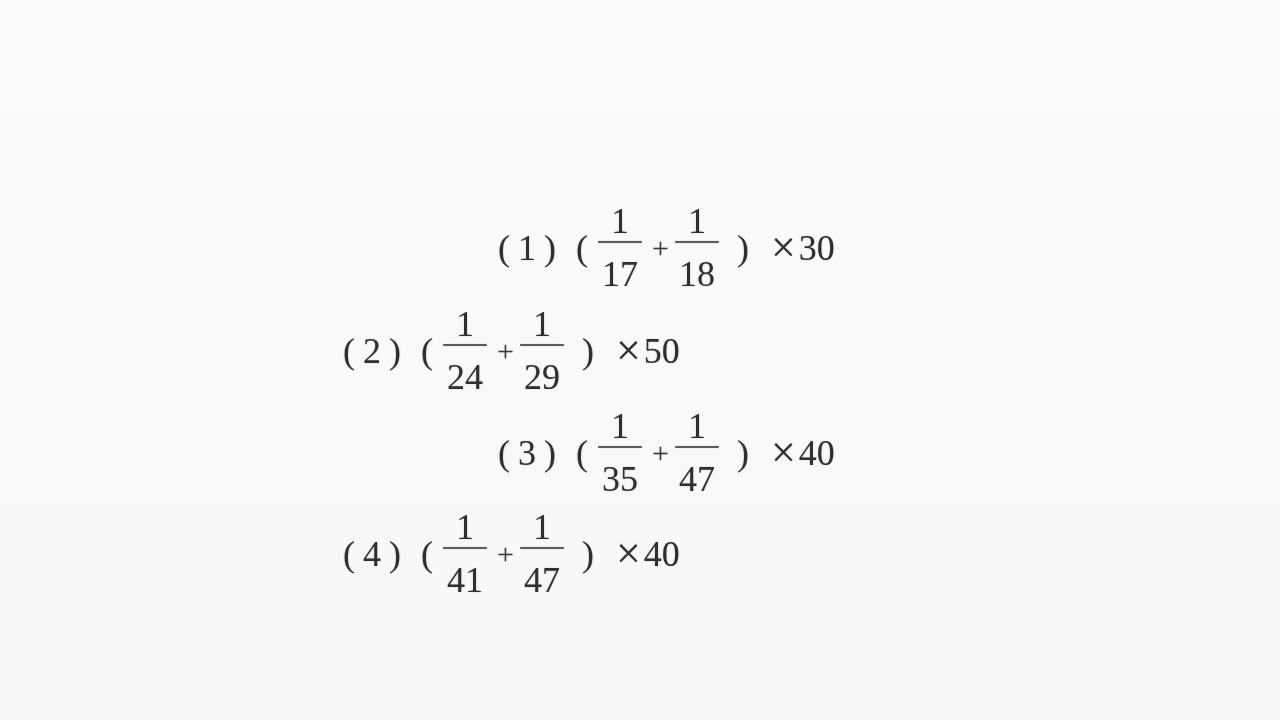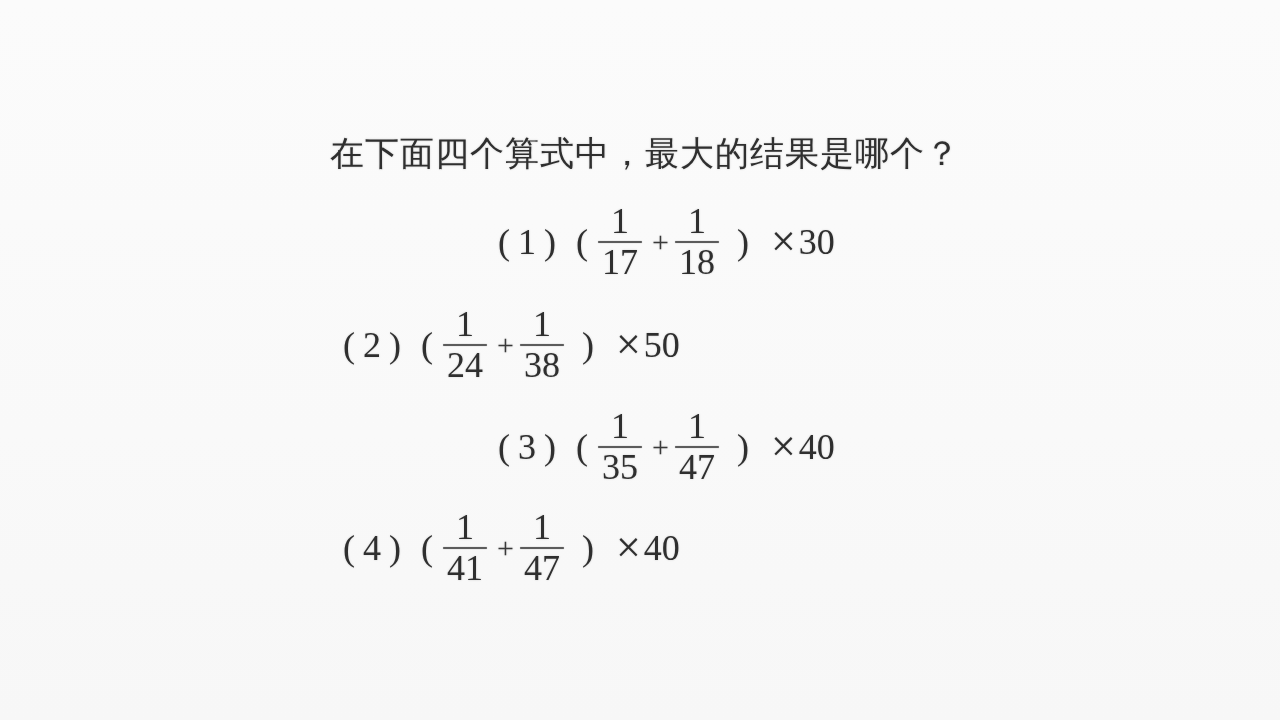--- a/index.html
+++ b/index.html
@@ -64,41 +64,40 @@
     display: block;
     align-self: stretch;
     height: 2px;
     background: var(--bar);
     border-radius: 1px;
     box-shadow: 0 0 1px rgba(60,60,60,0.6);
   }
   .frac .den {
     display: block;
     line-height: 37px;
-    padding: 1px 4px 0 4px;
+    padding: 13px 4px 0 4px;
   }
   .plus {
     font-size: 30px;
     margin: 0 6px 0 10px;
     color: #3a3a3a;
   }
   .times {
     font-size: 44px;
     line-height: 36px;
     margin-left: 22px;
     margin-right: 3px;
   }
   .factor { }
 </style>
 </head>
 <body>
 
 <div class="slide">
 
-  <div class="title">在下面四个算式中，最大的结果是哪个？</div>
 
   <div class="expr row-1">
     <span class="lbl">(1)</span>
     <span class="paren open">(</span>
     <span class="frac">
       <span class="num">1</span>
       <span class="bar"></span>
       <span class="den">17</span>
     </span>
     <span class="plus">+</span>
@@ -117,21 +116,21 @@
     <span class="paren open">(</span>
     <span class="frac">
       <span class="num">1</span>
       <span class="bar"></span>
       <span class="den">24</span>
     </span>
     <span class="plus">+</span>
     <span class="frac">
       <span class="num">1</span>
       <span class="bar"></span>
-      <span class="den">38</span>
+      <span class="den">29</span>
     </span>
     <span class="paren close">)</span>
     <span class="times">×</span>
     <span class="factor">50</span>
   </div>
 
   <div class="expr row-3">
     <span class="lbl">(3)</span>
     <span class="paren open">(</span>
     <span class="frac">

